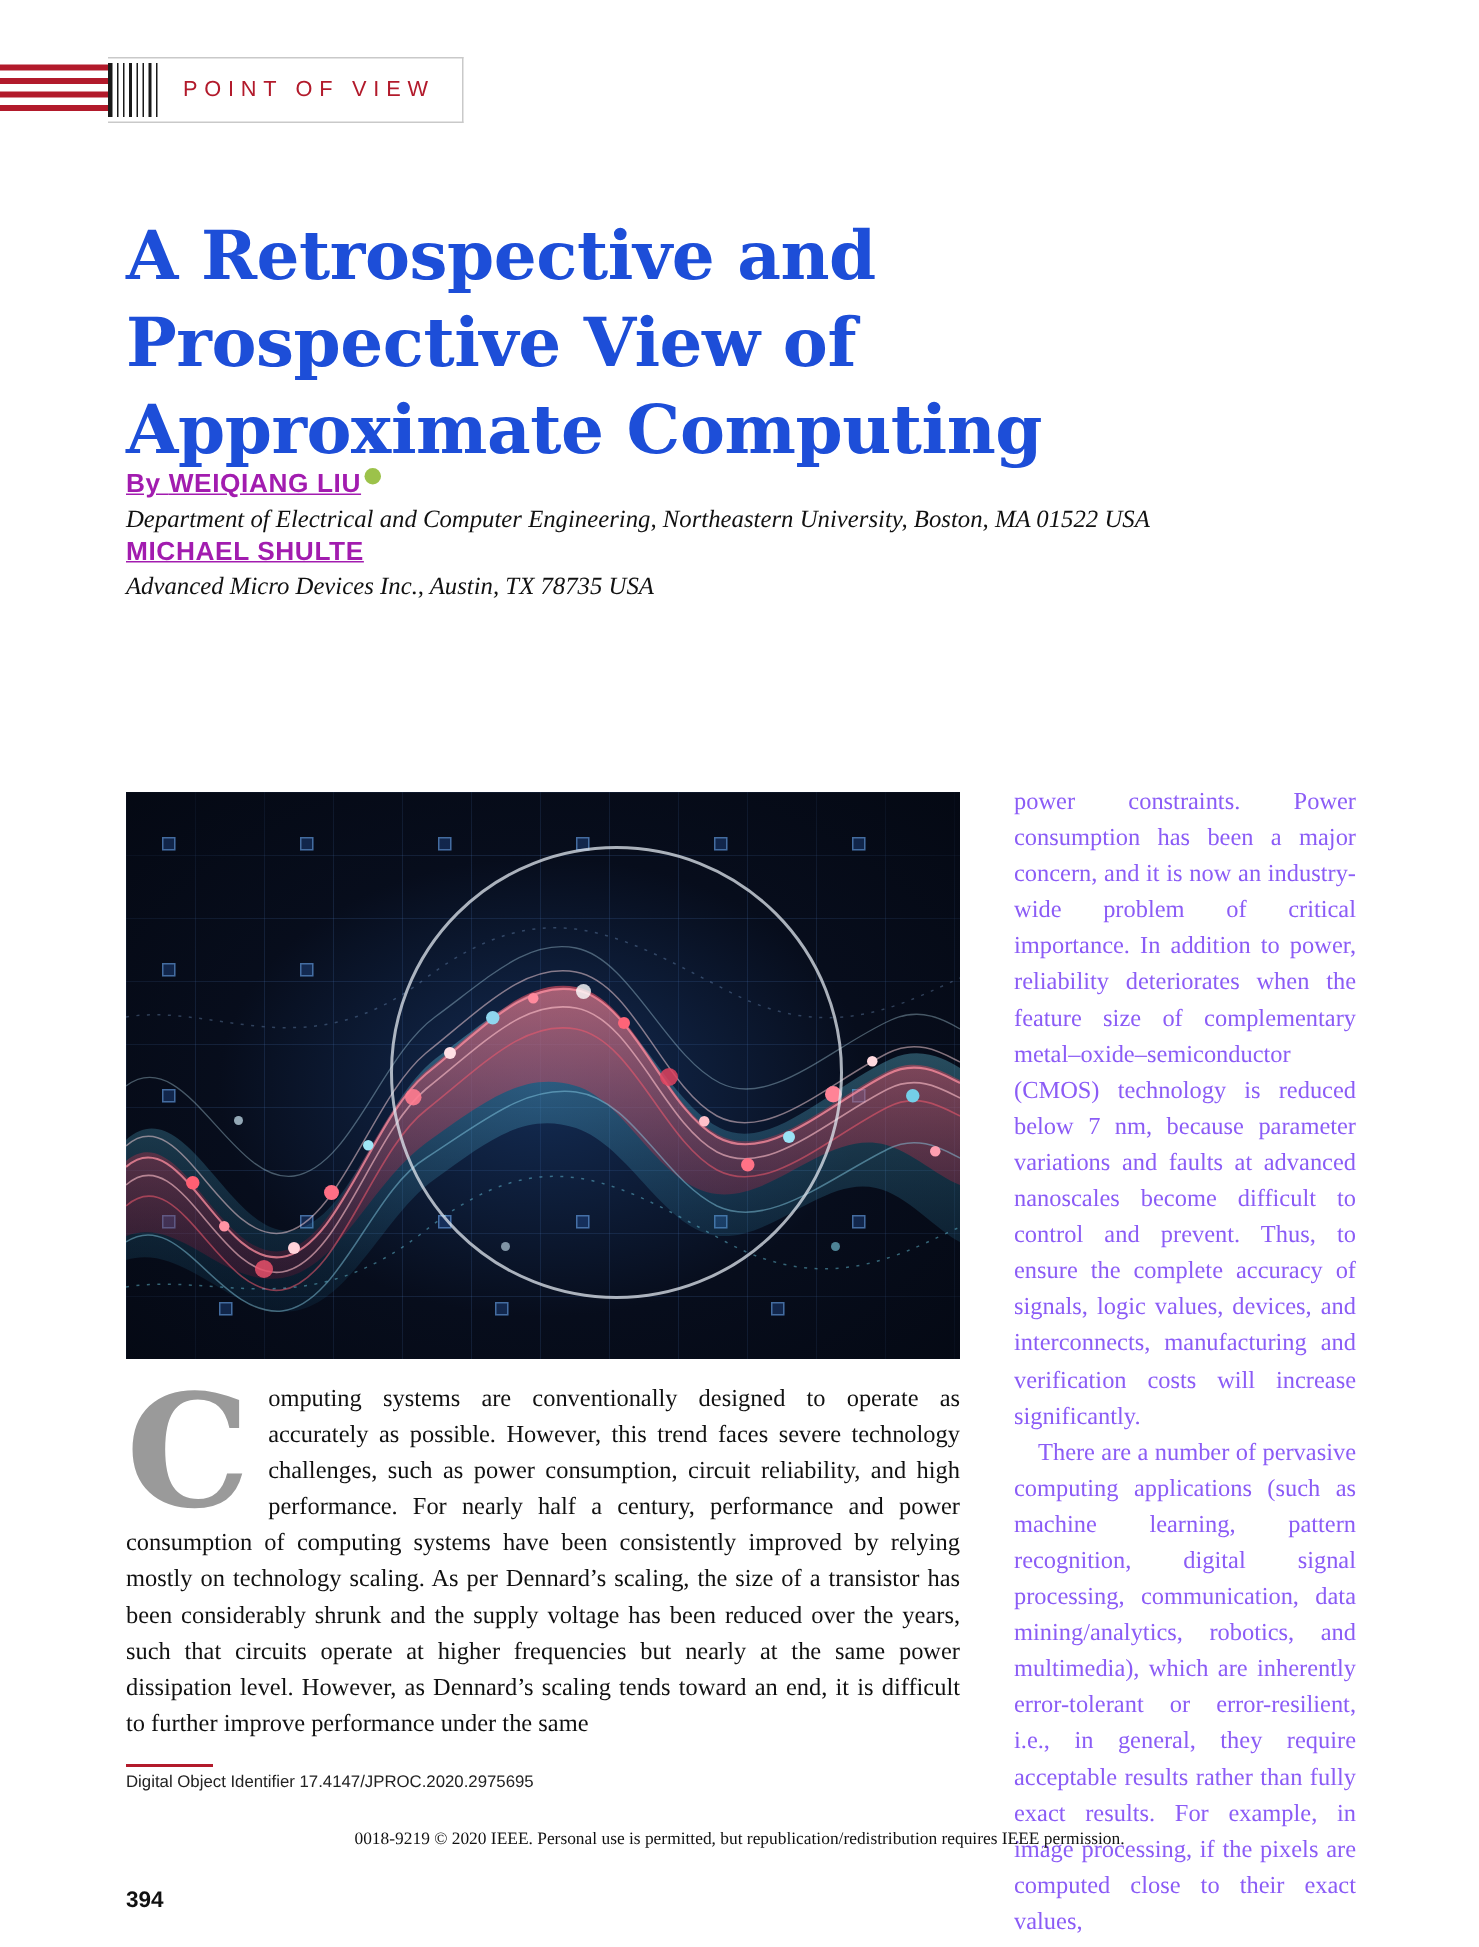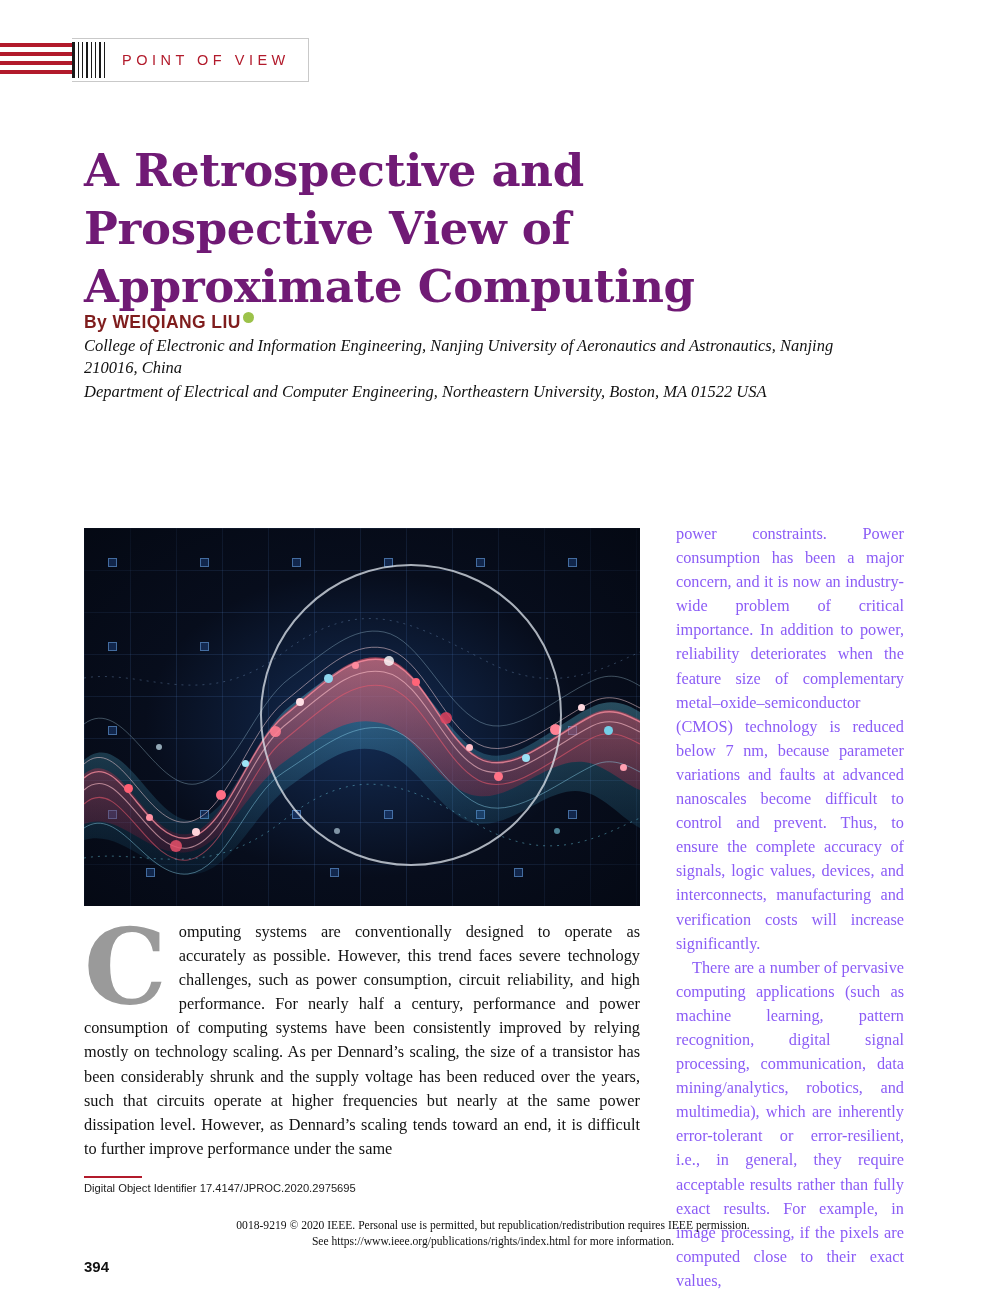--- a/index.html
+++ b/index.html
@@ -58,33 +58,34 @@
   }
 
   
   .title {
     position: absolute;
     left: 84px; top: 112px; width: 720px;
     font-family: "DejaVu Serif", serif;
     font-weight: bold;
     font-size: 45px;
     line-height: 58px;
-    color: #701a75;
+    color: #1d4ed8;
     letter-spacing: -0.3px;
   }
 
   
   .authors { position: absolute; left: 84px; top: 312px; width: 790px; }
   .auth-name {
     font-family: "Liberation Sans", sans-serif;
     font-weight: bold;
     font-size: 17.5px;
     letter-spacing: 0.4px;
-    color: #7f1d1d;
+    color: #a21caf;
     margin-top: 14px;
+    text-decoration: underline;
   }
   .auth-name:first-child { margin-top: 0; }
   .auth-name .by { font-weight: bold; }
   .orcid {
     display: inline-block;
     width: 11px; height: 11px; border-radius: 50%;
     background: #9cc24a;
     position: relative; top: -5px; left: 2px;
   }
   .auth-aff {
@@ -233,27 +234,30 @@
 </div>
 
 <h1 class="title">A Retrospective and Prospective View of Approximate Computing</h1>
 
 <div class="authors">
 
   <div>
     <div class="auth-name">
       <span class="by">By </span><span>WEIQIANG LIU</span><span class="orcid"></span>
     </div>
-    <div class="auth-aff">College of Electronic and Information Engineering, Nanjing University of Aeronautics and Astronautics, Nanjing 210016, China</div>
   </div>
 
   <div>
     <div class="auth-aff">Department of Electrical and Computer Engineering, Northeastern University, Boston, MA 01522 USA</div>
   </div>
 
+  <div>
+    <div class="auth-name">MICHAEL SHULTE</div>
+    <div class="auth-aff">Advanced Micro Devices Inc., Austin, TX 78735 USA</div>
+  </div>
 
 </div>
 
 <div class="figure">
   <div class="fig-grid"></div>
   <div class="fig-vig"></div>
 
   <div class="fig-squares">
     <i style="left:24px;  top:30px;"></i>
     <i style="left:116px; top:30px;"></i>
@@ -339,18 +343,17 @@
 <div class="col-right">
   <p>power constraints. Power consumption has been a major concern, and it is now an industry-wide problem of critical importance. In addition to power, reliability deteriorates when the feature size of complementary metal–oxide–semiconductor (CMOS) technology is reduced below 7 nm, because parameter variations and faults at advanced nanoscales become difficult to control and prevent. Thus, to ensure the complete accuracy of signals, logic values, devices, and interconnects, manufacturing and verification costs will increase significantly.</p>
   <p>There are a number of pervasive computing applications (such as machine learning, pattern recognition, digital signal processing, communication, data mining/analytics, robotics, and multimedia), which are inherently error-tolerant or error-resilient, i.e., in general, they require acceptable results rather than fully exact results. For example, in image processing, if the pixels are computed close to their exact values,</p>
 </div>
 
 <div class="doi-rule"></div>
 <div class="doi">Digital Object Identifier 17.4147/JPROC.2020.2975695</div>
 
 <div class="footer-legal">
   <div>0018-9219 © 2020 IEEE. Personal use is permitted, but republication/redistribution requires IEEE permission.</div>
-  <div>See https://www.ieee.org/publications/rights/index.html for more information.</div>
 </div>
 
 <div class="footer-bar">
   <span class="pg">394</span>
 </div>
 
 </body></html>

